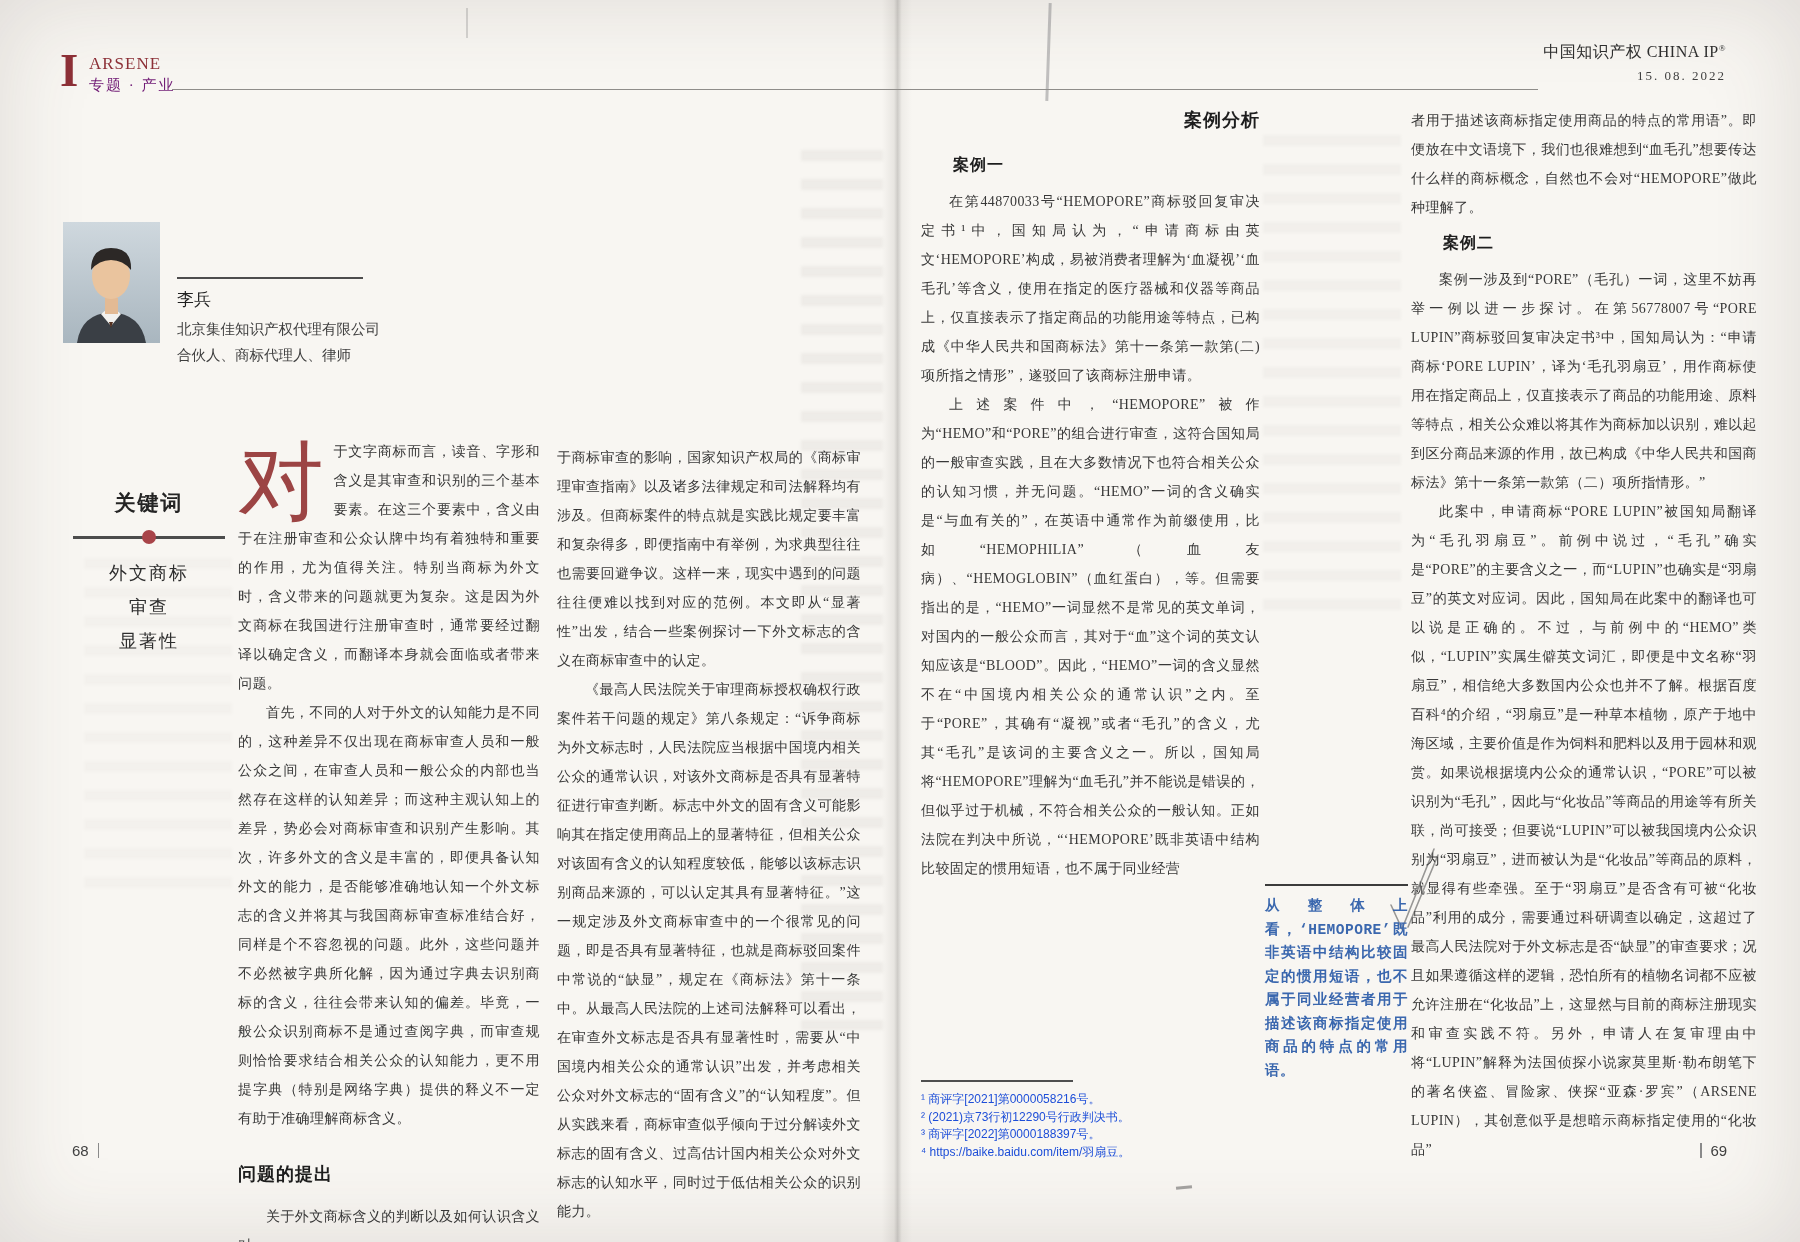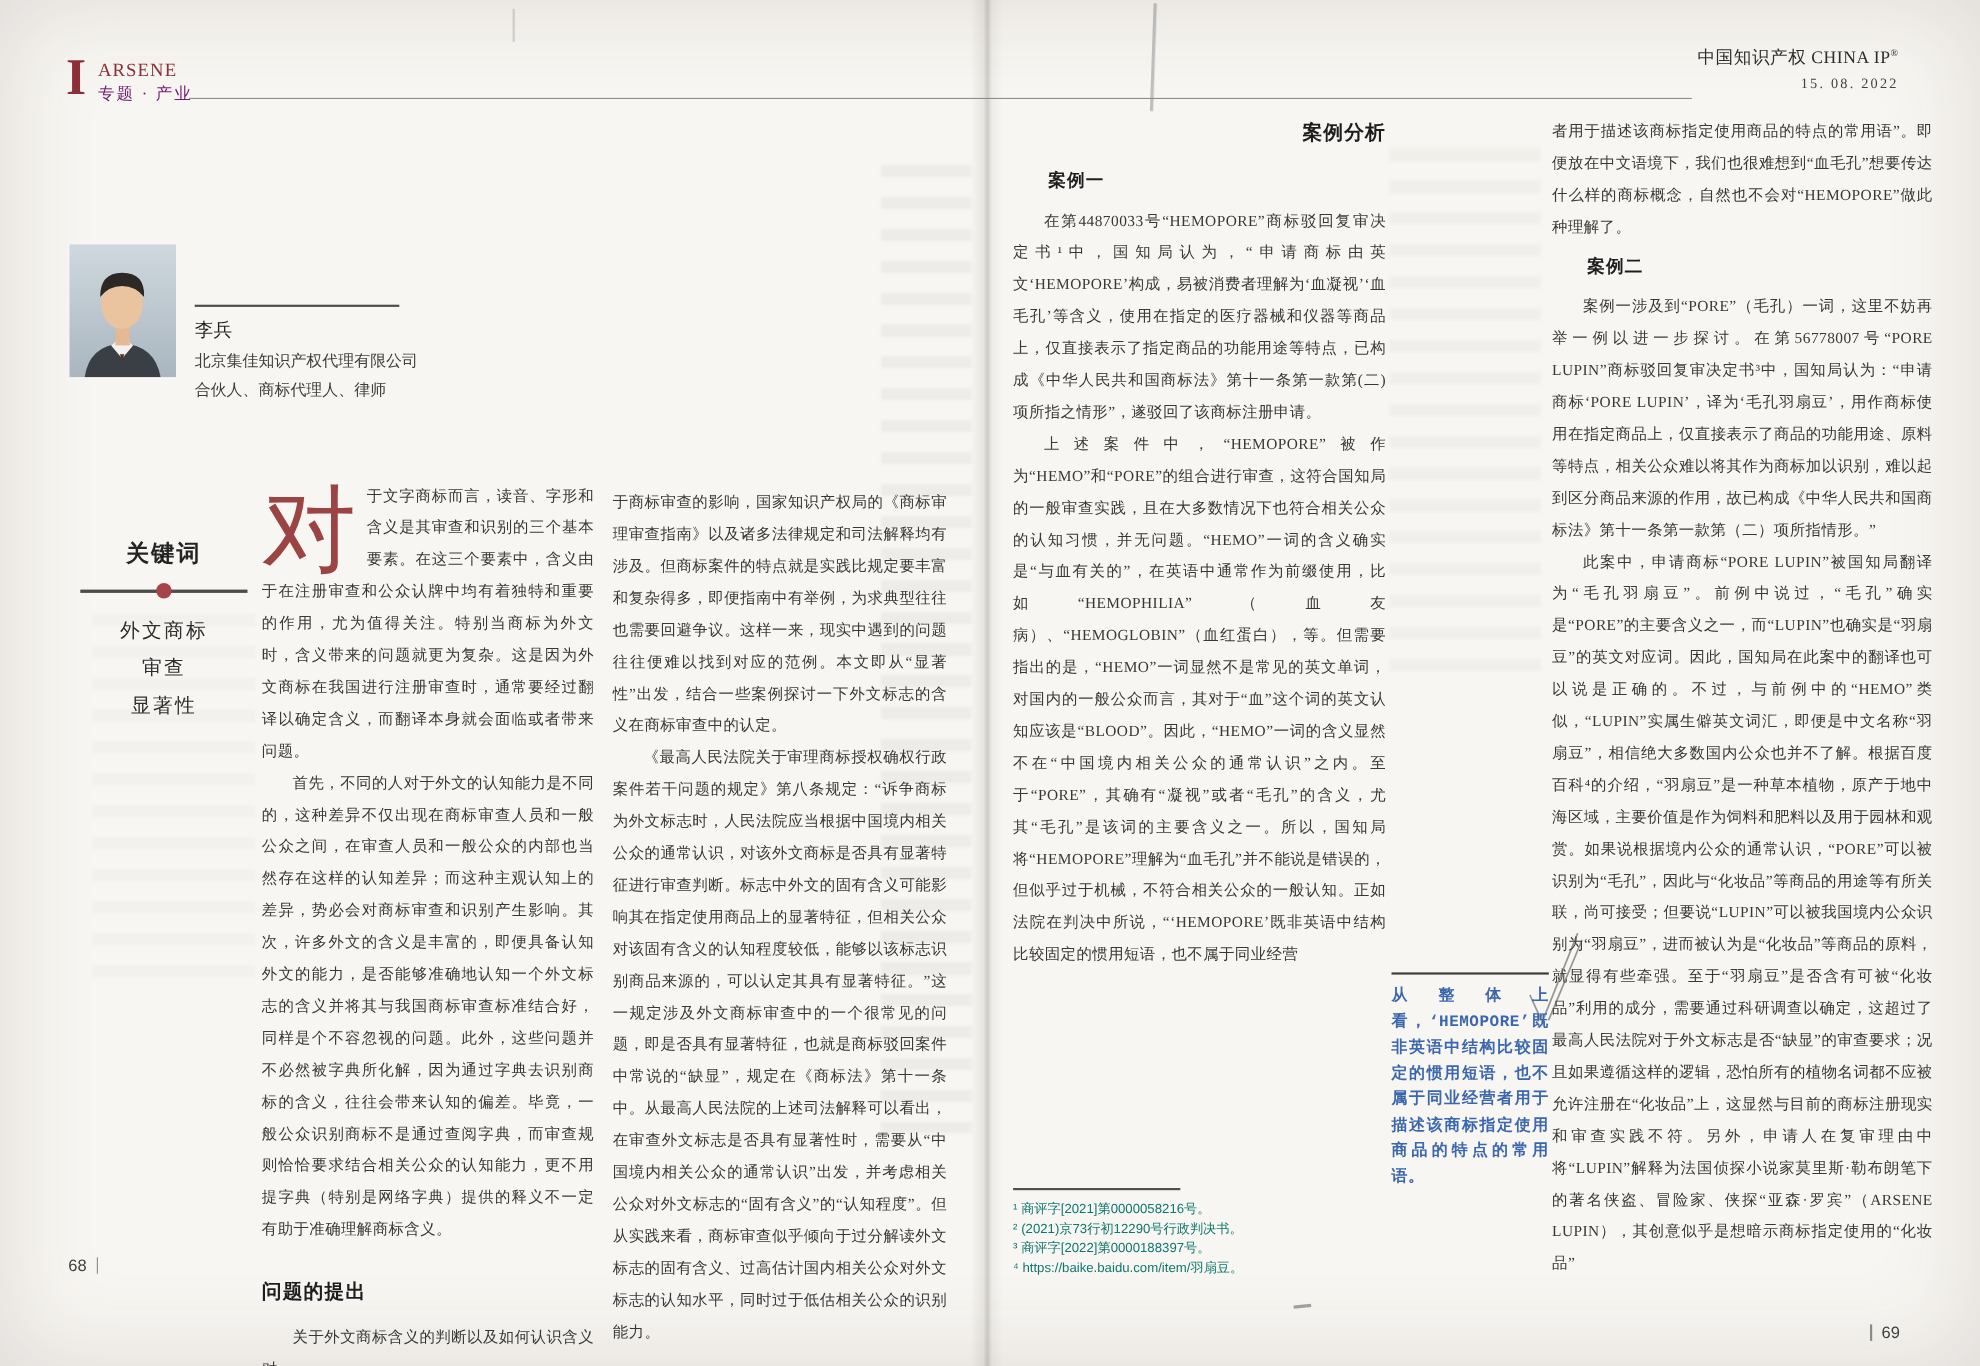--- a/index.html
+++ b/index.html
@@ -57,41 +57,41 @@
   .h-sans{font-family:"Liberation Sans","DejaVu Sans",sans-serif;font-weight:700;color:#1d1d1d;
           letter-spacing:1px;text-align:left;}
   .sec-heading{font-size:18px;margin:27px 0 13px 0 !important;}
   .case-head-row{display:flex;align-items:flex-end;margin:0 0 8px 0;flex-direction:column;}
   .case-head-row .leader{flex:1;border-bottom:2px dotted #a9a7a3;margin:0 2px 5px 12px;}
   .case-analysis-h{font-size:18px;}
   .case-sub{font-size:16px;margin:6px 0 8px 0 !important;text-indent:2em;}
 
   
   .footnotes{left:921px;top:1080px;width:338px;font-family:"Liberation Sans","DejaVu Sans",sans-serif;
-             font-size:12px;line-height:17.5px;color:#0f766e;text-align:left;}
+             font-size:12px;line-height:17.5px;color:#1d4ed8;text-align:left;}
   .fn-rule{width:152px;border-top:2px solid #4f4f4f;margin-bottom:9px;}
 
   
   .pullquote{left:1265px;top:884px;width:143px;}
   .pq-rule{width:100%;border-top:2px solid #3c3c3c;}
   .pq-text{margin-top:9px;font-family:Liberation Mono, monospace;font-weight:700;
            font-size:14.5px;line-height:23.5px;color:#3a67ae;text-align:justify;letter-spacing:.5px;}
   .qmark{left:1388px;top:845px;width:62px;height:95px;opacity:.55;}
 
   
   .brand-block{left:1450px;top:42px;width:276px;text-align:right;}
   .brand-line{font-size:16px;color:#2e2e2e;letter-spacing:.5px;}
   .brand-line sup{font-size:9px;}
   .brand-date{font-size:13px;color:#3f3f3f;letter-spacing:2px;margin-top:5px;}
 
   
   .pn{display:flex;align-items:center;gap:9px;font-family:"Liberation Sans","DejaVu Sans",sans-serif;
       font-size:15px;color:#3f3f3f;}
-  .pn-left{left:62px;top:1142px;}
-  .pn-right{left:1700px;top:1203px;justify-content:center;}
+  .pn-left{left:72px;top:1142px;}
+  .pn-right{left:1700px;top:1142px;justify-content:center;}
   .pn-bar{width:1.5px;height:15px;background:#8a8a8a;}
 </style>
 </head>
 <body>
 
 <div id="page">
 
   <div class="abs ghost ghost1"></div>
   <div class="abs ghost ghost2"></div>
   <div class="abs ghost ghost3"></div>

